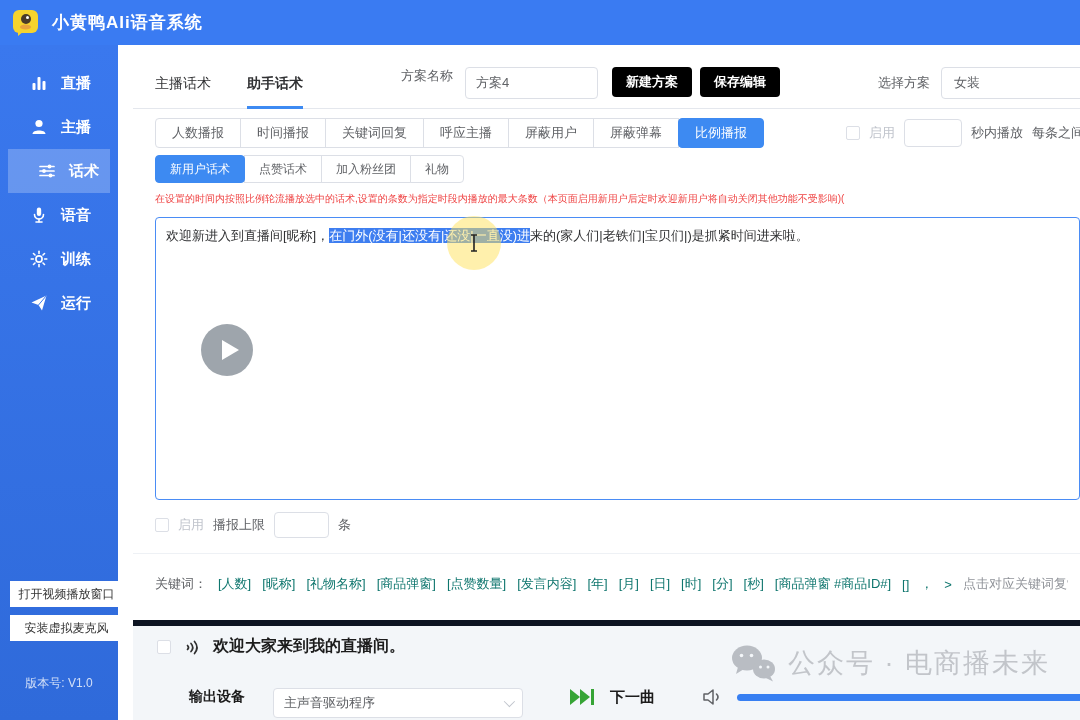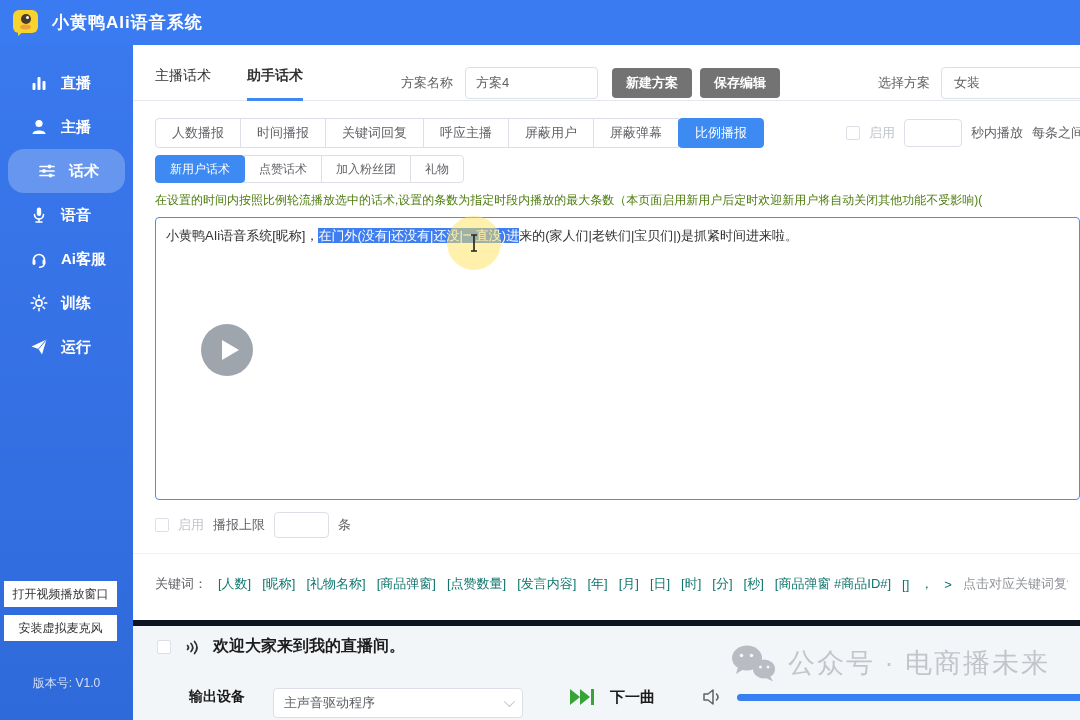--- a/index.html
+++ b/index.html
@@ -7,48 +7,48 @@
   body {
     position:relative; overflow:hidden; background:#fff;
     font-family:"Liberation Sans", sans-serif; color:#303133;
   }
   
   .topbar{position:absolute;left:0;top:0;width:1080px;height:45px;background:#3a7bf2;
     display:flex;align-items:center;padding-left:12px;gap:13px;z-index:30;}
   .topbar .title{color:#fff;font-size:17px;font-weight:bold;letter-spacing:1px;}
   .logo{width:27px;height:27px;flex:0 0 auto;}
   
-  .sidebar{position:absolute;left:0;top:45px;width:133px;bottom:0;
+  .sidebar{position:absolute;left:0;top:45px;width:118px;bottom:0;
     background:linear-gradient(180deg,#3a78ee 0%,#2f6ada 100%);z-index:20;}
   .side-items{padding-top:16px;}
   .side-item{height:44px;display:flex;align-items:center;gap:13px;padding-left:30px;
     color:#fff;font-size:15px;font-weight:bold;cursor:pointer;}
-  .side-item.active{margin:0 8px;border-radius:16px;
+  .side-item.active{margin:0 8px;border-radius:0;
     background:rgba(255,255,255,.24);}
   .side-item svg{flex:0 0 auto;}
   .side-bottom{position:absolute;left:0;right:0;bottom:0;height:145px;}
-  .side-btn{position:absolute;left:4px;width:113px;height:26px;background:#fff;border:none;
+  .side-btn{position:absolute;left:10px;width:113px;height:26px;background:#fff;border:none;
     border-radius:0;font-size:12px;color:#333;font-family:inherit;cursor:pointer;
     display:flex;align-items:center;justify-content:center;}
   .side-btn.b1{top:6px;} .side-btn.b2{top:40px;}
   .version{position:absolute;left:0;right:0;top:100px;text-align:center;
     color:rgba(255,255,255,.78);font-size:12px;}
   
   .main{position:absolute;left:133px;top:45px;right:0;bottom:0;background:#fff;overflow:hidden;}
   
-  .tabhead{position:relative;height:56px;border-bottom:1px solid #e4e7ed;}
+  .tabhead{position:relative;height:64px;border-bottom:1px solid #e4e7ed;}
   .tabs{position:absolute;left:22px;bottom:-1px;display:flex;gap:36px;}
   .tab{font-size:14px;color:#303133;padding-bottom:13px;cursor:pointer;border-bottom:3px solid transparent;}
   .tab.active{border-bottom-color:#3d8af2;font-weight:bold;}
-  .plan-controls{position:absolute;left:268px;top:22px;height:32px;display:flex;align-items:center;}
+  .plan-controls{position:absolute;left:268px;top:22px;height:32px;display:flex;}
   .fld-label{font-size:13px;color:#606266;white-space:nowrap;}
   .text-input{height:32px;border:1px solid #dcdfe6;border-radius:4px;padding:0 10px;
     font-size:13px;color:#606266;font-family:inherit;outline:none;background:#fff;}
   .plan-input{width:133px;margin-left:12px;}
-  .btn-primary{height:30px;padding:0 14px;background:#737373;color:#fff;border:none;border-radius:4px;
+  .btn-primary{height:30px;padding:0 14px;background:#000000;color:#fff;border:none;border-radius:4px;
     font-size:13px;font-weight:bold;font-family:inherit;cursor:pointer;}
   .btn-new{margin-left:14px;} .btn-save{margin-left:8px;}
   .select-controls{position:absolute;left:745px;top:22px;height:32px;display:flex;align-items:center;gap:11px;}
   .select-box{width:300px;height:32px;border:1px solid #dcdfe6;border-radius:4px;background:#fff;
     display:flex;align-items:center;justify-content:space-between;padding:0 12px;font-size:13px;
     color:#606266;cursor:pointer;}
   .caret{width:8px;height:8px;border-right:1.5px solid #c0c4cc;border-bottom:1.5px solid #c0c4cc;
     transform:rotate(45deg) translateY(-2px);flex:0 0 auto;}
   
   .btn-group{position:absolute;display:inline-flex;}
@@ -62,21 +62,21 @@
   .g-row3 .gbtn{height:28px;padding:0 14px;font-size:12px;}
   .interval-controls{position:absolute;left:713px;top:74px;height:28px;display:flex;align-items:center;
     gap:9px;width:420px;white-space:nowrap;}
   .cb{width:14px;height:14px;border:1px solid #dcdfe6;border-radius:2px;background:#fff;
     flex:0 0 auto;cursor:pointer;}
   .dim{color:#c0c4cc;font-size:13px;}
   .mini-input{width:58px;height:28px;border:1px solid #dcdfe6;border-radius:4px;background:#fff;
     font-family:inherit;padding:0 6px;font-size:13px;color:#606266;outline:none;}
   .plain{font-size:13px;color:#606266;}
   
-  .instruction{position:absolute;top:147px;left:22px;right:0;font-size:12px;color:#4d7c0f;
+  .instruction{position:absolute;top:147px;left:22px;right:0;font-size:10px;color:#ef4444;
     white-space:nowrap;overflow:hidden;}
   
   .editor{position:absolute;top:172px;left:22px;right:0;height:283px;border:1px solid #4a8cf5;
     border-radius:4px;background:#fff;padding:8px 10px;font-size:13px;line-height:20px;color:#303133;}
   .editor .sel{background:#3e7ef0;color:#fff;}
   .play-btn{position:absolute;left:45px;top:106px;width:52px;height:52px;border-radius:50%;
     background:rgba(150,157,165,.92);display:flex;align-items:center;justify-content:center;cursor:pointer;}
   .cursor-halo{position:absolute;left:291px;top:-2px;width:54px;height:54px;border-radius:50%;
     background:rgba(255,225,90,.5);display:flex;align-items:center;justify-content:center;pointer-events:none;}
   
@@ -152,29 +152,20 @@
       <svg width="18" height="18" viewBox="0 0 18 18">
         <rect x="6.8" y="1.5" width="4.4" height="8.5" rx="2.2" fill="#fff"></rect>
         <path d="M4.5 8.5 a4.5 4.5 0 0 0 9 0" stroke="#fff" stroke-width="1.6" fill="none" stroke-linecap="round"></path>
         <line x1="9" y1="13" x2="9" y2="15.8" stroke="#fff" stroke-width="1.6" stroke-linecap="round"></line>
         <line x1="6" y1="16" x2="12" y2="16" stroke="#fff" stroke-width="1.6" stroke-linecap="round"></line>
       </svg>
       <span>语音</span>
     </div>
     <div class="side-item">
       <svg width="18" height="18" viewBox="0 0 18 18">
-        <path d="M3.5 10 a5.5 5.5 0 0 1 11 0" stroke="#fff" stroke-width="1.6" fill="none"></path>
-        <rect x="2.5" y="9.5" width="3" height="5.5" rx="1.4" fill="#fff"></rect>
-        <rect x="12.5" y="9.5" width="3" height="5.5" rx="1.4" fill="#fff"></rect>
-        <path d="M14 15 q-1 2.2 -4.5 2.2" stroke="#fff" stroke-width="1.4" fill="none" stroke-linecap="round"></path>
-      </svg>
-      <span>Ai客服</span>
-    </div>
-    <div class="side-item">
-      <svg width="18" height="18" viewBox="0 0 18 18">
         <circle cx="9" cy="9" r="3.1" stroke="#fff" stroke-width="1.6" fill="none"></circle>
         <g stroke="#fff" stroke-width="1.6" stroke-linecap="round">
           <line x1="9" y1="1.2" x2="9" y2="3.4"></line>
             <line x1="9" y1="14.6" x2="9" y2="16.8"></line>
           <line x1="1.2" y1="9" x2="3.4" y2="9"></line>
             <line x1="14.6" y1="9" x2="16.8" y2="9"></line>
           <line x1="3.5" y1="3.5" x2="5" y2="5"></line>
             <line x1="13" y1="13" x2="14.5" y2="14.5"></line>
           <line x1="14.5" y1="3.5" x2="13" y2="5"></line>
             <line x1="5" y1="13" x2="3.5" y2="14.5"></line>
@@ -239,21 +230,21 @@
   <div class="btn-group g-row3">
     <button class="gbtn active">新用户话术</button>
     <button class="gbtn">点赞话术</button>
     <button class="gbtn">加入粉丝团</button>
     <button class="gbtn">礼物</button>
   </div>
 
   <div class="instruction">在设置的时间内按照比例轮流播放选中的话术,设置的条数为指定时段内播放的最大条数（本页面启用新用户后定时欢迎新用户将自动关闭其他功能不受影响)(</div>
 
   <div class="editor">
-    <p><span>小黄鸭AIi语音系统[昵称]，</span><span class="sel">在门外(没有|还没有|还没|一直没)进</span><span>来的(家人们|老铁们|宝贝们|)是抓紧时间进来啦。</span></p>
+    <p><span>欢迎新进入到直播间[昵称]，</span><span class="sel">在门外(没有|还没有|还没|一直没)进</span><span>来的(家人们|老铁们|宝贝们|)是抓紧时间进来啦。</span></p>
     <div class="play-btn">
       <svg width="52" height="52" viewBox="0 0 52 52">
         <polygon points="21,16 38,26 21,36" fill="#fff"></polygon>
       </svg>
     </div>
     <div class="cursor-halo">
       <svg width="10" height="18" viewBox="0 0 10 18">
         <path d="M2 1 H8 M5 1 V17 M2 17 H8" stroke="#222" stroke-width="1.6" fill="none"></path>
       </svg>
     </div>

